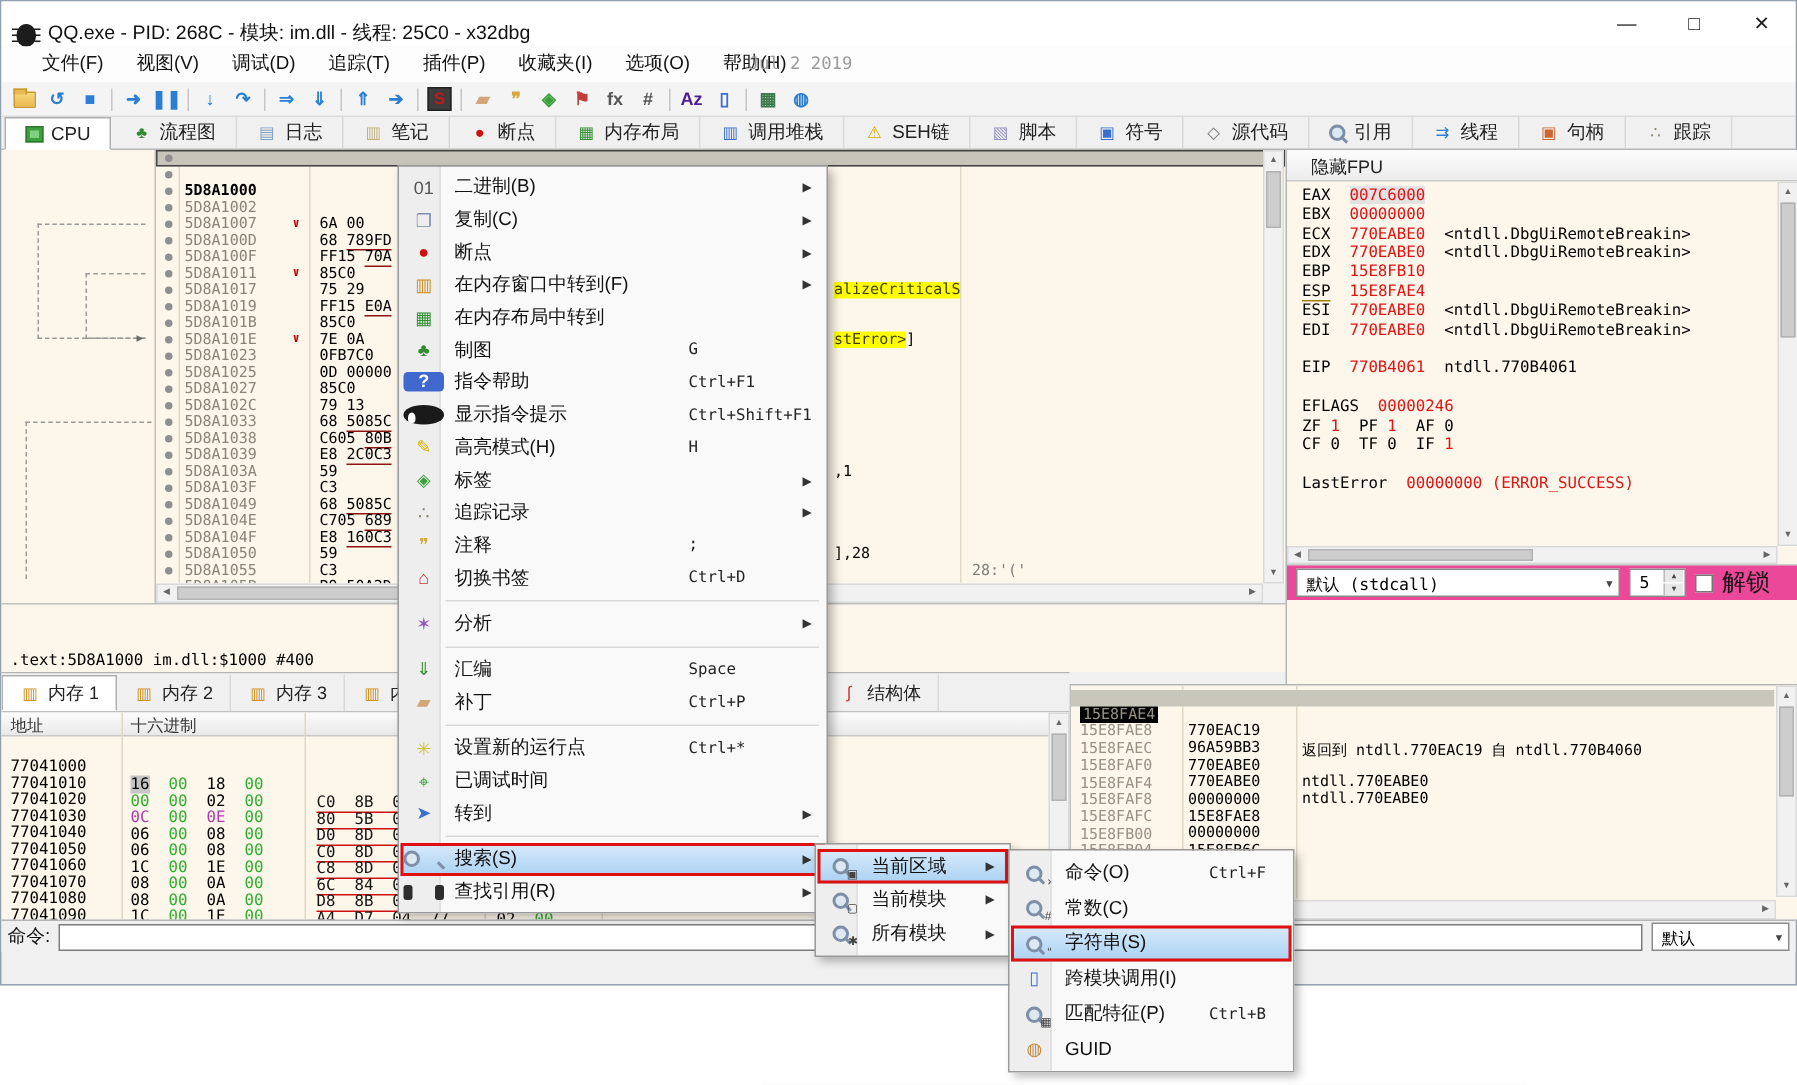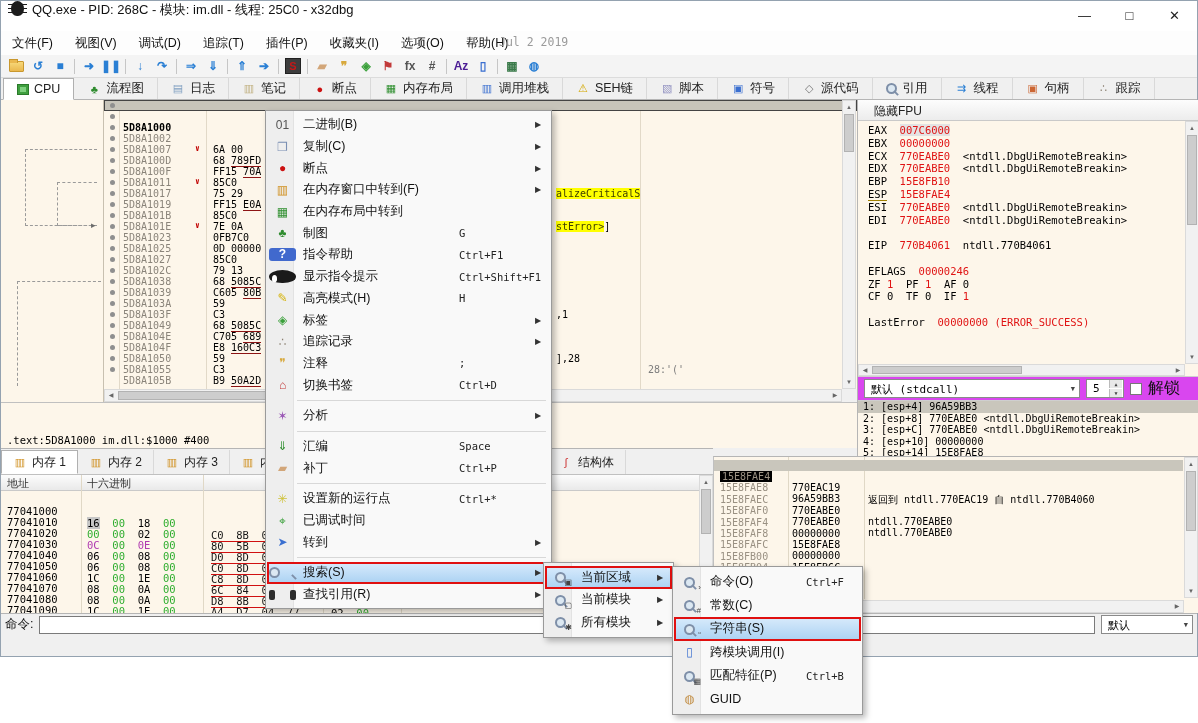--- a/index.html
+++ b/index.html
@@ -1,27 +1,27 @@
 <!DOCTYPE html>
 <html><head>
 <meta charset="utf-8">
 <style>
 *{box-sizing:border-box;margin:0;padding:0}
 body{background:#fff;font-family:"Liberation Sans",sans-serif}
 .screen{position:relative;width:1198px;height:723px;background:#fff;overflow:hidden}
 .win{position:absolute;left:0;top:0;width:1198px;height:657px;background:#f0f0f0;border:1px solid #94a2b0}
 
-.titlebar{position:absolute;left:0;top:0;width:100%;height:30px;background:#fff;display:flex;align-items:flex-start;padding-left:10px}
+.titlebar{position:absolute;left:0;top:0;width:100%;height:30px;background:#fff;display:flex;align-items:flex-end;padding-left:10px}
 .ic-bug{display:inline-block;width:13px;height:15px;background:#1c1c1c;border-radius:50% 50% 46% 46%;position:relative;margin-right:8px;flex:none}
 .ic-bug::before{content:'';position:absolute;left:-3px;top:3px;width:19px;height:1px;background:#1c1c1c;box-shadow:0 4px 0 #1c1c1c,0 8px 0 #1c1c1c}
 .title-text{font-size:13px;color:#111}
 .win-controls{margin-left:auto;display:flex;height:30px}
 .wc{width:45px;text-align:center;line-height:30px;font-size:13px;color:#222}
 
-.menubar{position:absolute;left:0;top:30px;width:100%;height:24px;background:#fdfdfd;display:flex;align-items:center;padding-left:0;font-size:12.5px}
+.menubar{position:absolute;left:0;top:30px;width:100%;height:24px;background:#fdfdfd;display:flex;padding-left:16px;font-size:12.5px}
 .mb-item{padding:3px 11px;color:#111}
 .mb-date{margin-left:10px;color:#9a9a9a;font-family:"DejaVu Sans Mono",monospace;font-size:11.5px}
 
 .toolbar{position:absolute;left:0;top:54px;width:100%;height:23px;background:#f4f4f4;border-bottom:1px solid #dcdcdc;display:flex;align-items:center;padding-left:4px}
 .tbi{width:22px;height:20px;display:flex;align-items:center;justify-content:center;font-size:12px;font-weight:bold}
 .tbi.tsep{width:7px}
 .tbi.tsep::before{content:'';width:1px;height:15px;background:#c6c6c6;display:block;margin:0 auto}
 .ic-folder{display:inline-block;width:15px;height:11px;background:linear-gradient(#f7d87a,#eab84e);border:1px solid #c9982e;border-radius:1px;position:relative}
 .ic-folder::before{content:'';position:absolute;top:-3px;left:-1px;width:7px;height:3px;background:#eab84e;border:1px solid #c9982e;border-bottom:none}
 .ic-sbadge{display:inline-block;width:16px;height:16px;background:#3d3d3d;border:1px solid #202020;color:#c41818;font:bold 11px/14px "Liberation Sans";text-align:center}
@@ -73,21 +73,21 @@
 .sbthumb{position:absolute;background:#cdcdcd;border:1px solid #b2b2b2}
 
 .infobox{position:absolute;left:0;top:401px;width:856px;height:30px;background:#fdf6ea;border-top:1px solid #c0c0c0}
 .dstatus{position:absolute;left:0;top:431px;width:856px;height:16px;background:#fdf6ea;font:10.5px "DejaVu Sans Mono",monospace;padding:2px 0 0 6px;color:#000}
 
 .regs{position:absolute;left:856px;top:99px;width:341px;height:358px;background:#fdf6ea;border-left:1px solid #b5b5b5}
 .regheader{position:absolute;left:0;top:0;width:100%;height:21px;background:linear-gradient(#fdfdfd,#ececec);border-bottom:1px solid #c9c9c9;font-size:12px;color:#222;padding:3px 0 0 16px}
 .reglines{position:absolute;left:0;top:21px;width:327px;height:243px;overflow:hidden;padding:3px 0 0 10px}
 .regline{height:12.8px;font:10.5px "DejaVu Sans Mono",monospace;white-space:pre}
 .regs-hsb{left:0;top:264px;width:327px;height:12px}
-.comborow{position:absolute;left:0;top:276px;width:100%;height:24px;background:#d946ef;border-top:1px solid #cfcfcf;display:flex;align-items:center;gap:6px;padding:0 6px}
+.comborow{position:absolute;left:0;top:276px;width:100%;height:24px;background:#ec4899;border-top:1px solid #cfcfcf;display:flex;align-items:center;gap:6px;padding:0 6px}
 .combo{position:relative;background:#fff;border:1px solid #8a8a8a;height:19px;font:11px "DejaVu Sans Mono",monospace;padding:2px 18px 0 6px}
 .combo .dd{position:absolute;right:4px;top:5px;font-size:7px;color:#444}
 .combo.calling{width:216px}
 .spin{position:relative;width:38px;height:19px;background:#fff;border:1px solid #8a8a8a;font:11px "DejaVu Sans Mono",monospace;padding:2px 0 0 6px}
 .spin .sup,.spin .sdn{position:absolute;right:1px;width:13px;height:8px;font-size:5px;text-align:center;line-height:8px;color:#444;background:#e8e8e8;border-left:1px solid #bbb}
 .spin .sup{top:0}.spin .sdn{bottom:0}
 .chk{width:12px;height:12px;background:#fff;border:1px solid #777}
 .chklbl{font-size:16px;color:#111}
 .args{position:absolute;left:0;top:300px;width:100%;height:58px;background:#fdf6ea;border-top:1px solid #cfcfcf;overflow:hidden}
 .argrow{height:11.6px;font:10px "DejaVu Sans Mono",monospace;white-space:pre;padding-left:5px}
@@ -521,20 +521,29 @@
           <div class="drow">
             <span class="dot"></span>
             <span class="addr">5D8A102C</span>
             
             <span class="bytes"><span>C605 </span><span class="bu">80B</span></span>
             <span class="ins"></span>
             <span class="tail"><span class="c-k">,1</span></span>
             <span class="dcmt"></span>
           </div>
 
+          <div class="drow">
+            <span class="dot"></span>
+            <span class="addr">5D8A1033</span>
+            
+            <span class="bytes"><span>E8 </span><span class="bu">2C0C3</span></span>
+            <span class="ins"></span>
+            <span class="tail"></span>
+            <span class="dcmt"></span>
+          </div>
 
           <div class="drow">
             <span class="dot"></span>
             <span class="addr">5D8A1038</span>
             
             <span class="bytes"><span>59</span><span class="bu"></span></span>
             <span class="ins"></span>
             <span class="tail"></span>
             <span class="dcmt"></span>
           </div>
@@ -693,28 +702,20 @@
           <span class="dd">▼</span>
         </div>
         <div class="spin">
           <span>5</span>
           <span class="sup">▲</span>
           <span class="sdn">▼</span>
         </div>
         <span class="chk"></span>
         <span class="chklbl">解锁</span>
       </div>
-      <div class="args">
-
-      <div class="argrow sel">1: [esp+4] 96A59BB3</div>
-          <div class="argrow">2: [esp+8] 770EABE0 &lt;ntdll.DbgUiRemoteBreakin&gt;</div>
-          <div class="argrow">3: [esp+C] 770EABE0 &lt;ntdll.DbgUiRemoteBreakin&gt;</div>
-          <div class="argrow">4: [esp+10] 00000000</div>
-          <div class="argrow">5: [esp+14] 15E8FAE8</div>
-        </div>
     </div>
 
     <div class="dump">
       <div class="dumptabs">
 
           <div class="dtab active">
             <span class="tic" style="color: rgb(208, 144, 32);">▥</span>
             <span>内存 1</span>
           </div>
 

